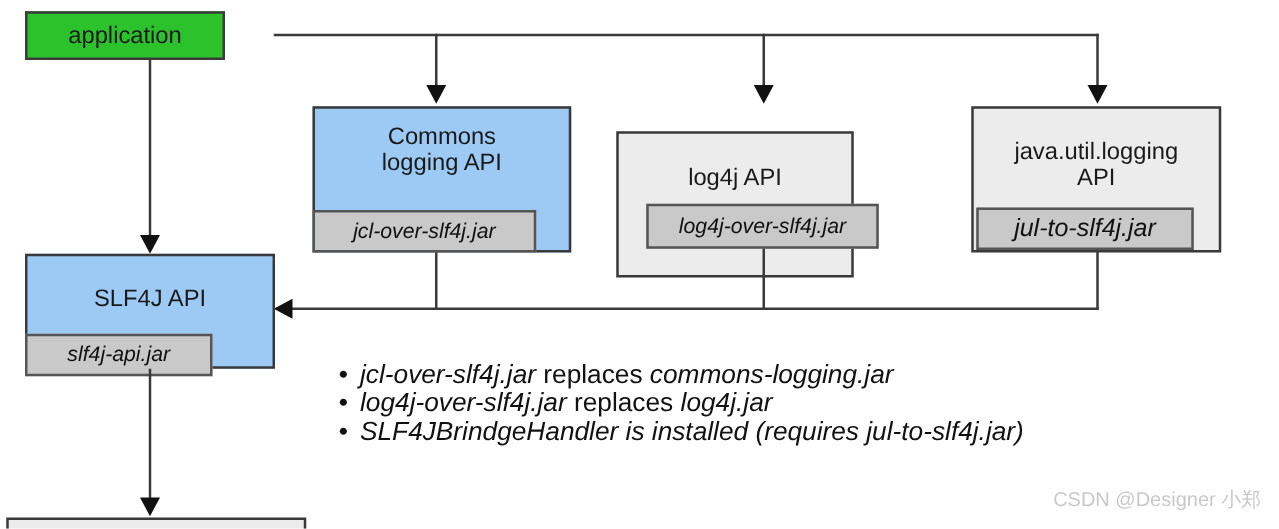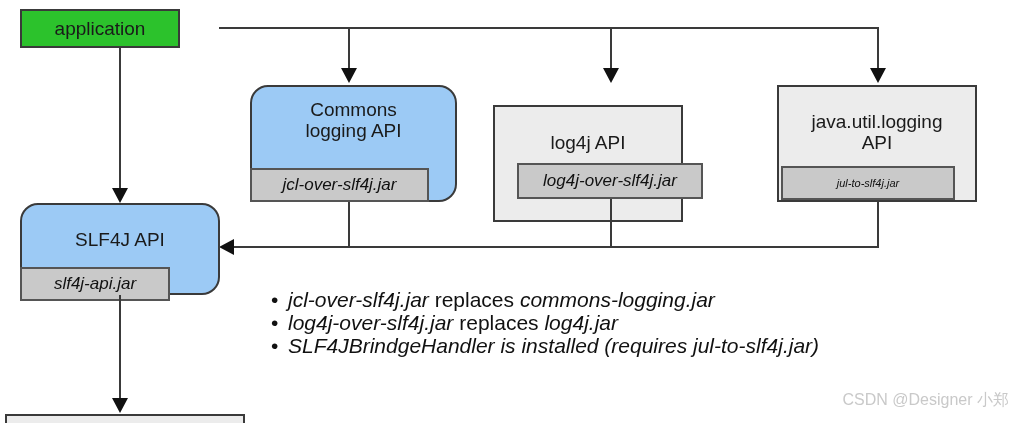--- a/index.html
+++ b/index.html
@@ -30,21 +30,20 @@
     text-align: center;
     color: #1a1a1a;
     line-height: 1.12;
     white-space: pre-line;
   }
   .node.green {
     background: #2cc22c;
   }
   .node.blue {
     background: #9ccaf5;
-    border-radius: 18px;
   }
   .node.grey {
     background: #ececec;
   }
 
   
   .jar {
     position: absolute;
     box-sizing: border-box;
     border: 2px solid #555555;
@@ -149,21 +148,21 @@
 
   <div class="node blue" style="left:250px; top:85px; width:207px; height:117px; font-size:19px; align-items:flex-start; padding-top:12px;">Commons
 logging API</div>
   <div class="jar" style="left:250px; top:168px; width:179px; height:34px; font-size:17px;">jcl-over-slf4j.jar</div>
 
   <div class="node grey" style="left:493px; top:85px; width:190px; height:117px; font-size:19px; align-items:flex-start; padding-top:25px;margin-top:20px;">log4j API</div>
   <div class="jar" style="left:517px; top:163px; width:186px; height:36px; font-size:17px;">log4j-over-slf4j.jar</div>
 
   <div class="node grey" style="left:777px; top:85px; width:200px; height:117px; font-size:19px; align-items:flex-start; padding-top:24px;">java.util.logging
 API</div>
-  <div class="jar" style="left:781px; top:166px; width:174px; height:34px; font-size:11px;">jul-to-slf4j.jar</div>
+  <div class="jar" style="left:781px; top:166px; width:174px; height:34px; font-size:20px;">jul-to-slf4j.jar</div>
 
   <div class="edge-v" style="left:348px; top:202px; height:46px;"></div>
   <div class="edge-v" style="left:610px; top:199px; height:49px;"></div>
   <div class="edge-v" style="left:877px; top:200px; height:48px;"></div>
   <div class="edge-h" style="left:232px; top:246px; width:647px;"></div>
   <div class="arrow left" style="left:219px; top:239px;"></div>
 
   <div class="node blue" style="left:20px; top:203px; width:200px; height:92px; font-size:19px; align-items:flex-start; padding-top:24px;">SLF4J API</div>
   <div class="jar" style="left:20px; top:267px; width:150px; height:34px; font-size:17px;">slf4j-api.jar</div>
 

